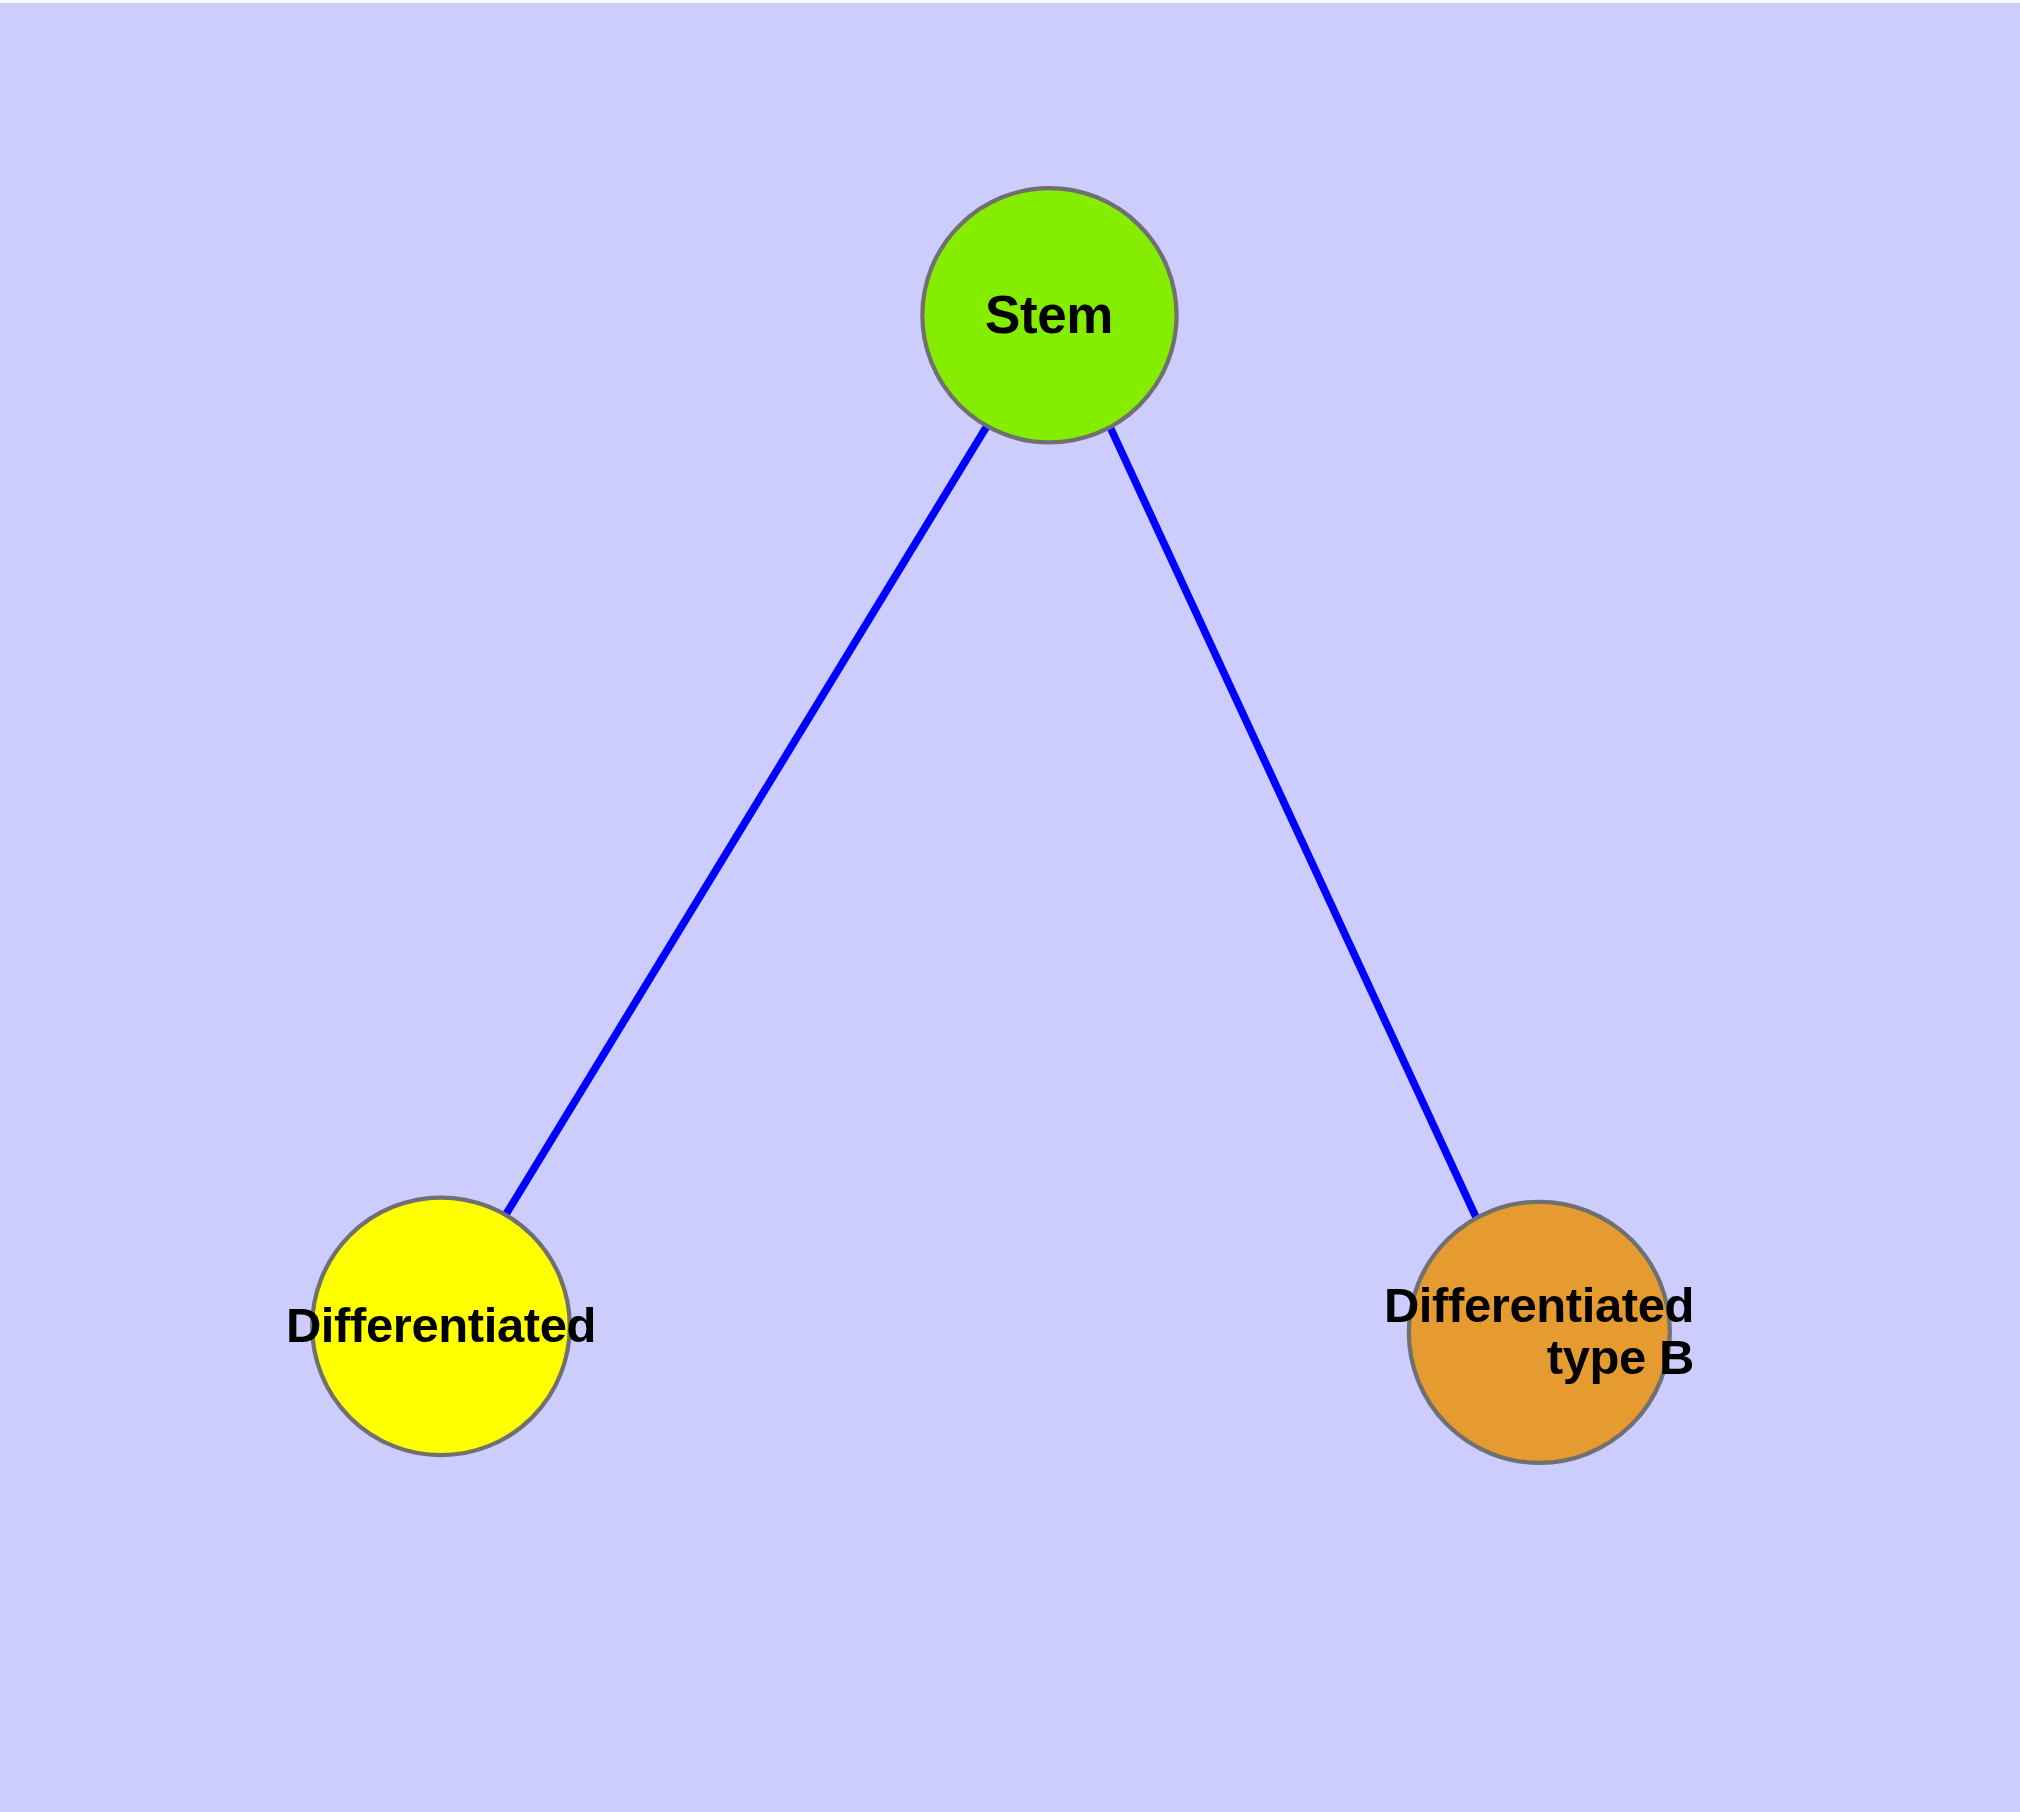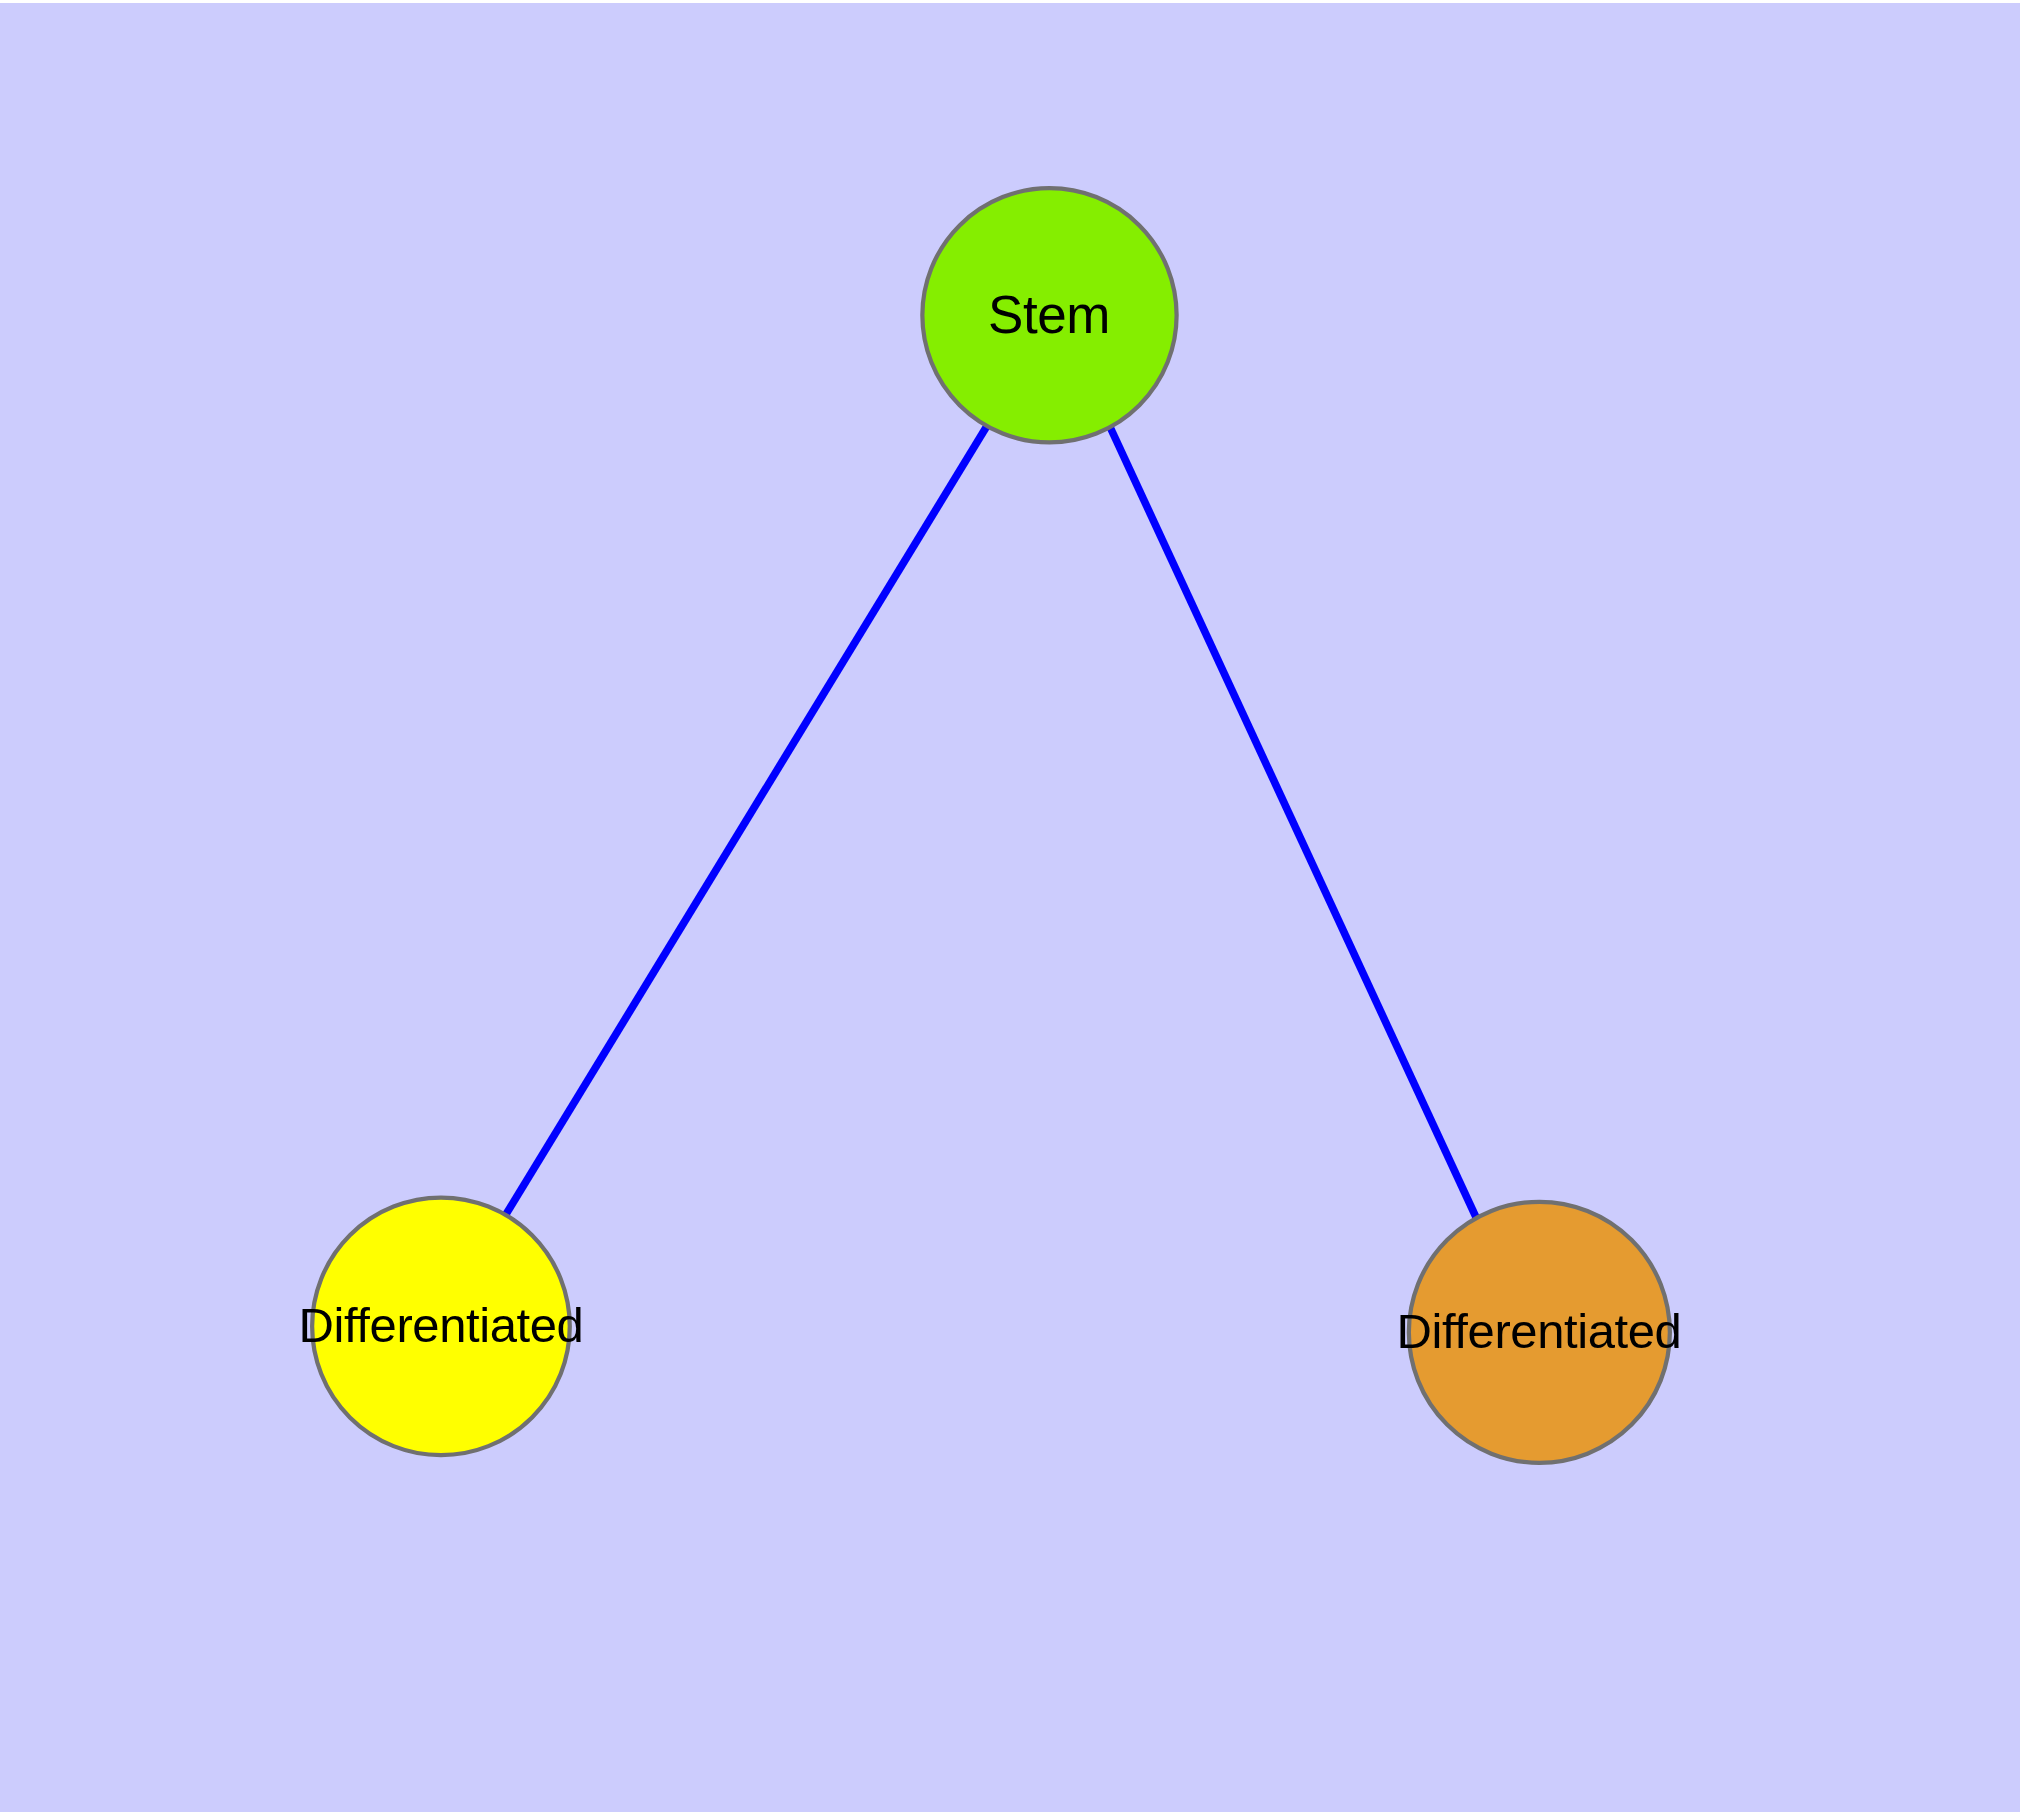--- a/index.html
+++ b/index.html
@@ -27,21 +27,21 @@
   #graph-svg {
     position: absolute;
     left: 0;
     top: 0;
     width: 2021px;
     height: 1812px;
   }
   .node-label {
     position: absolute;
     text-align: right;
-    font-weight: normal;
+    font-weight: bold;
     color: #000000;
     white-space: nowrap;
     line-height: 1.06;
     letter-spacing: -0.4px;
     transform: translate(-50%, -50%);
     pointer-events: none;
   }
   .node-label.big {
     font-size: 49px;
   }
@@ -71,16 +71,17 @@
   <div class="node-label stem" id="label-0" style="left: 1049px; top: 315px; color: rgb(0, 0, 0);">
     <div>Stem</div>
   </div>
 
   <div class="node-label big" id="label-1" style="left: 441px; top: 1326px; color: rgb(0, 0, 0);">
     <div>Differentiated</div>
   </div>
 
   <div class="node-label big" id="label-2" style="left: 1539px; top: 1332px; color: rgb(0, 0, 0);">
     <div>Differentiated</div>
+    <div>type B</div>
   </div>
 
 </div>
 
 
 </body></html>

